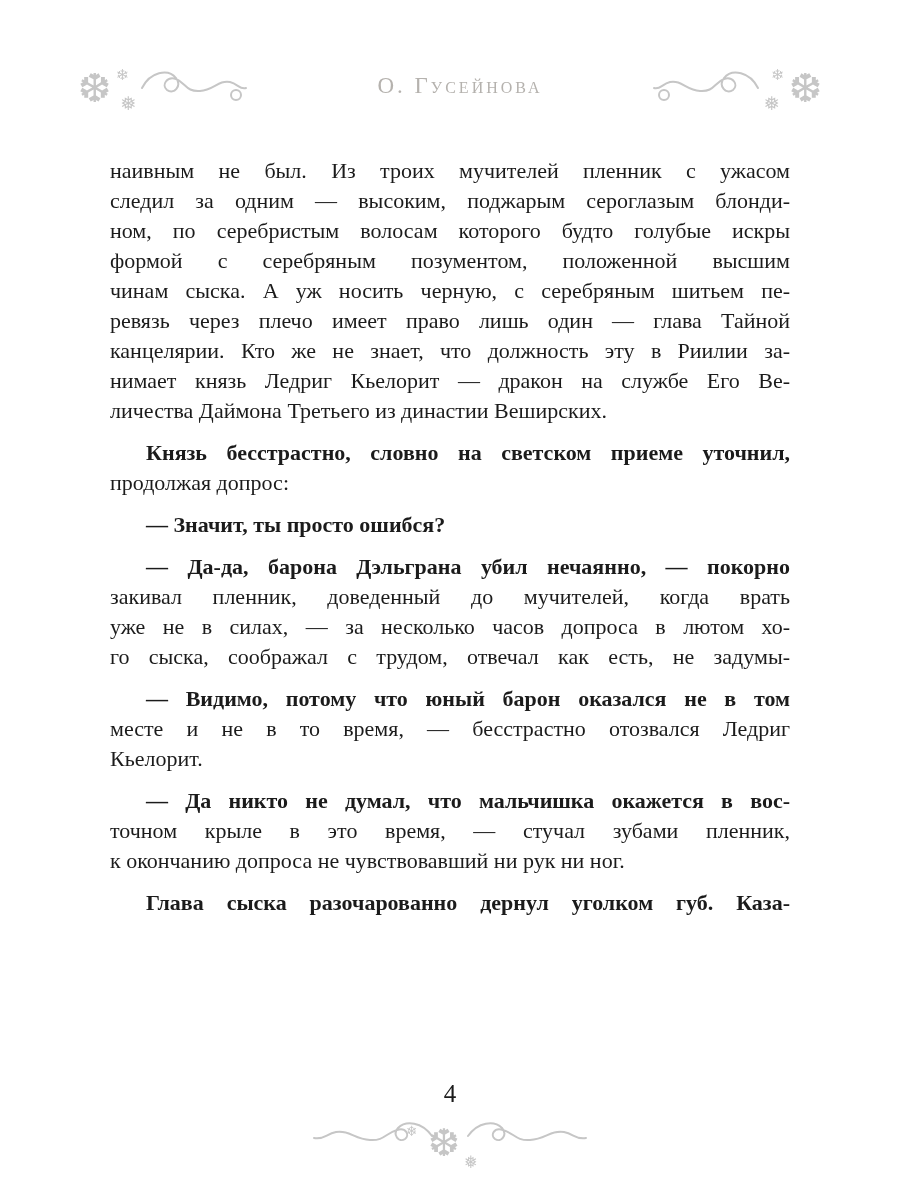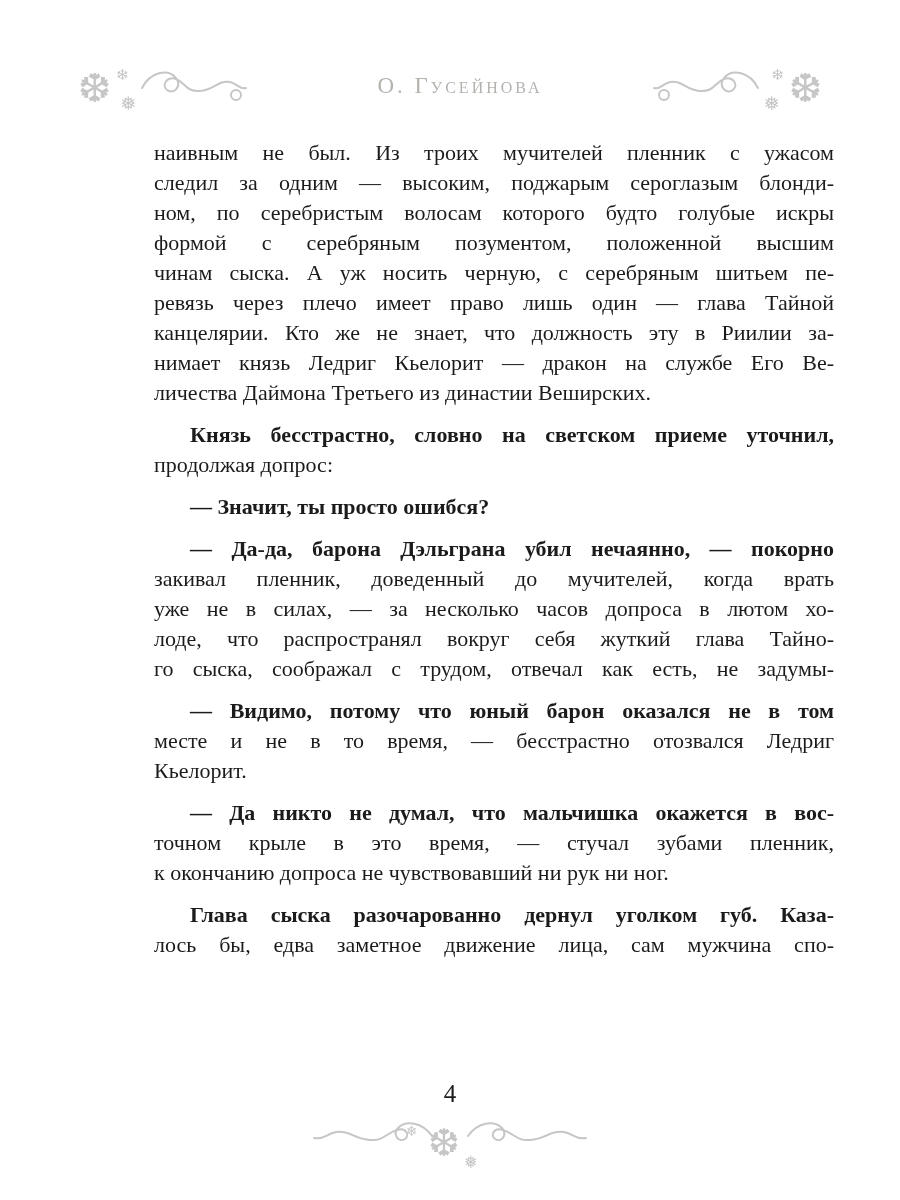--- a/index.html
+++ b/index.html
@@ -31,26 +31,25 @@
     fill: none;
     stroke: var(--ornament, #c8c8c8);
     stroke-width: 2;
     stroke-linecap: round;
   }
   .snow {
     fill: var(--ornament, #c2c2c2);
     font-family: "DejaVu Sans", sans-serif;
   }
   .main {
-    position: absolute; top: 138px; left: 110px;
+    position: absolute; top: 156px; left: 110px;
     width: 680px;
     color: var(--body-text, #1b1b1b);
     font-size: 22px;
     line-height: 30px;
-    margin-left: 44px;
   }
   .para { margin: 0 0 12px 0; }
   .para:last-child { margin-bottom: 0; }
   .line { text-align: justify; text-align-last: justify; }
   .line.last { text-align-last: left; }
   .para.justify-last .line.last { text-align-last: justify; }
   .para.indent .line:first-child { text-indent: 36px; font-weight: bold; }
   .page-number {
     position: absolute; top: 1080px; left: 0;
     width: 900px; text-align: center;
@@ -104,36 +103,34 @@
         <div class="line">Князь бесстрастно, словно на светском приеме уточнил,</div>
         <div class="line last">продолжая допрос:</div>
       </div>
       <div class="para indent">
         <div class="line last">— Значит, ты просто ошибся?</div>
       </div>
       <div class="para indent">
         <div class="line">— Да-да, барона Дэльграна убил нечаянно, — покорно</div>
         <div class="line">закивал пленник, доведенный до мучителей, когда врать</div>
         <div class="line">уже не в силах, — за несколько часов допроса в лютом хо-</div>
-        <div class="line">лоде, что распространял вокруг себя жуткий глава Тайно-</div>
         <div class="line">го сыска, соображал с трудом, отвечал как есть, не задумы-</div>
       </div>
       <div class="para indent">
         <div class="line">— Видимо, потому что юный барон оказался не в том</div>
         <div class="line">месте и не в то время, — бесстрастно отозвался Ледриг</div>
         <div class="line last">Кьелорит.</div>
       </div>
       <div class="para indent">
         <div class="line">— Да никто не думал, что мальчишка окажется в вос-</div>
         <div class="line">точном крыле в это время, — стучал зубами пленник,</div>
         <div class="line last">к окончанию допроса не чувствовавший ни рук ни ног.</div>
       </div>
       <div class="para indent justify-last">
         <div class="line">Глава сыска разочарованно дернул уголком губ. Каза-</div>
-        <div class="line last">лось бы, едва заметное движение лица, сам мужчина спо-</div>
       </div>
     </div>
 
   <div class="page-number">4</div>
 
   <div class="footer-orn">
     <svg class="orn" width="300" height="62" viewBox="0 0 300 62">
       <path class="swirl" d="M168,26 C178,12 194,10 202,18 C208,25 201,33 195,29 C190,25 194,17 203,20 C214,23 216,31 230,30 C246,29 250,20 264,22 C274,24 276,30 286,28"></path>
       <path class="swirl" d="M132,26 C122,12 106,10 98,18 C92,25 99,33 105,29 C110,25 106,17 97,20 C86,23 84,31 70,30 C54,29 50,20 36,22 C26,24 24,30 14,28"></path>
       <text class="snow" x="128" y="46" font-size="38">❆</text>

